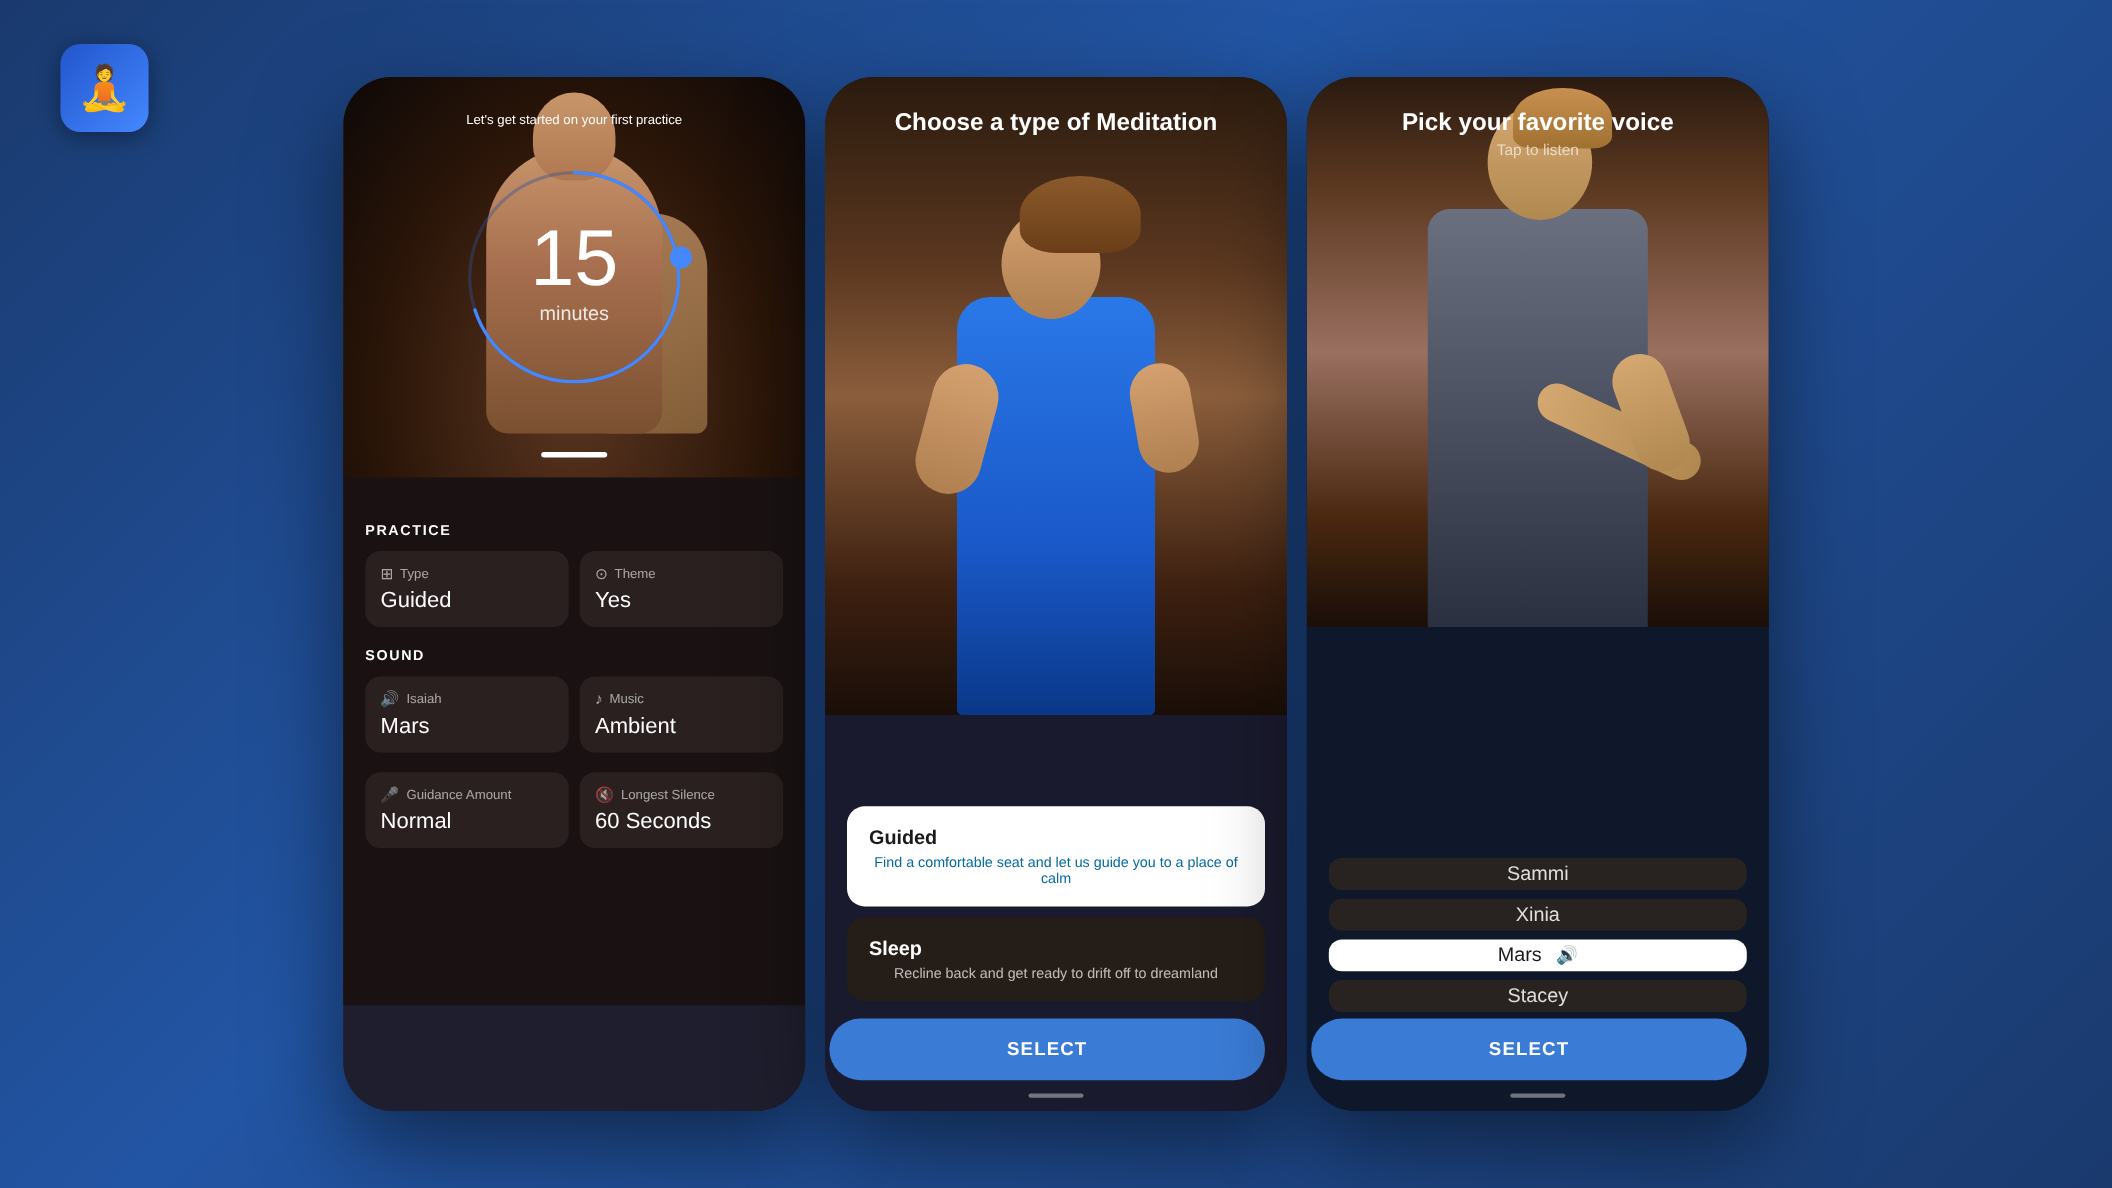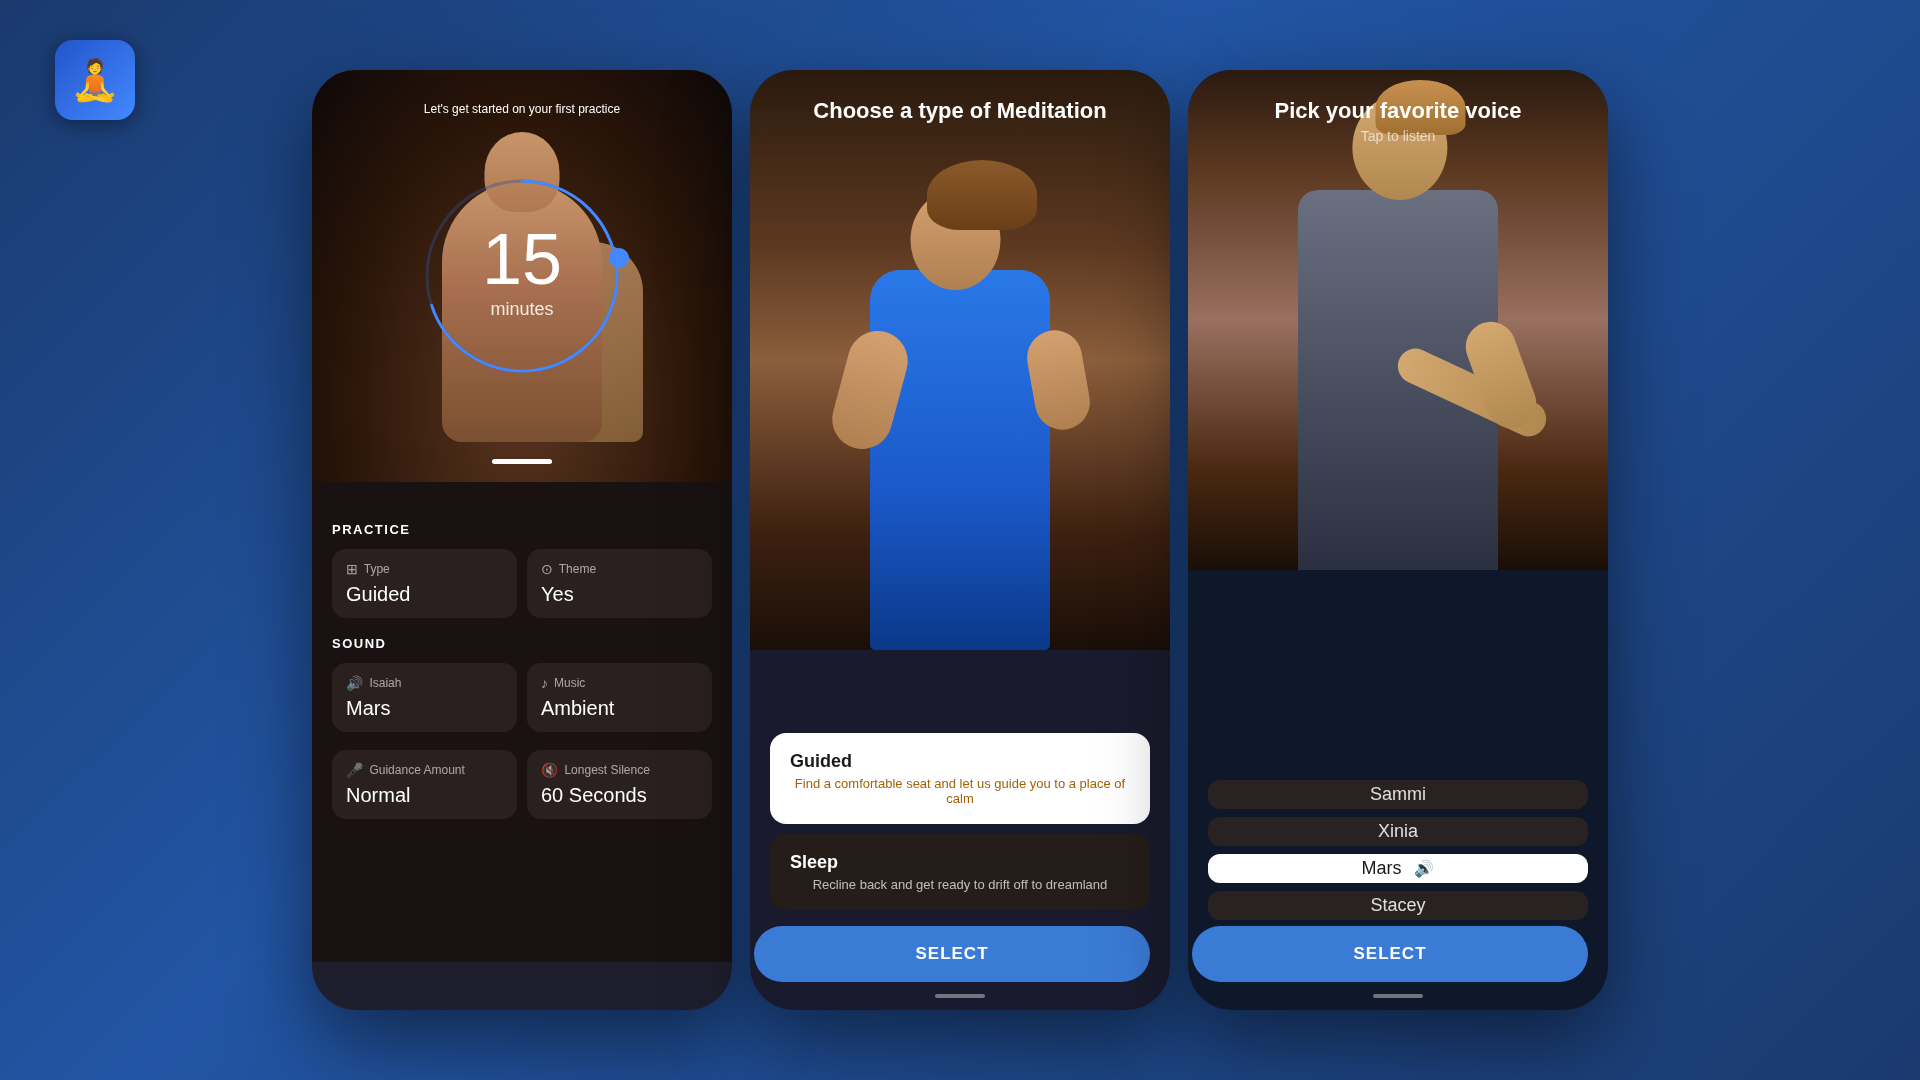--- a/index.html
+++ b/index.html
@@ -37,21 +37,21 @@
       left: 0; right: 0;
       text-align: center;
       color: white;
       font-size: 12px;
       font-weight: 500;
       z-index: 10;
     }
 
     .panel1-image {
       width: 100%;
-      height: 412px;
+      height: 364px;
       background: linear-gradient(180deg, #3d2b1f 0%, #5c3a28 30%, #4a2d1e 60%, #1a1208 100%);
       position: relative;
       display: flex;
       align-items: center;
       justify-content: center;
     }
 
     
     .fig-bg {
       position: absolute;
@@ -242,21 +242,21 @@
     .meditation-option.active .meditation-option-title {
       color: #1a1a1a;
     }
 
     .meditation-option-desc {
       font-size: 13px;
       text-align: center;
     }
 
     .meditation-option.active .meditation-option-desc {
-      color: #a16207;
+      color: #0369a1;
     }
 
     .meditation-option.inactive .meditation-option-desc {
       color: rgba(255,255,255,0.7);
     }
 
     .select-btn {
       position: absolute;
       bottom: 28px;
       left: 4px;

